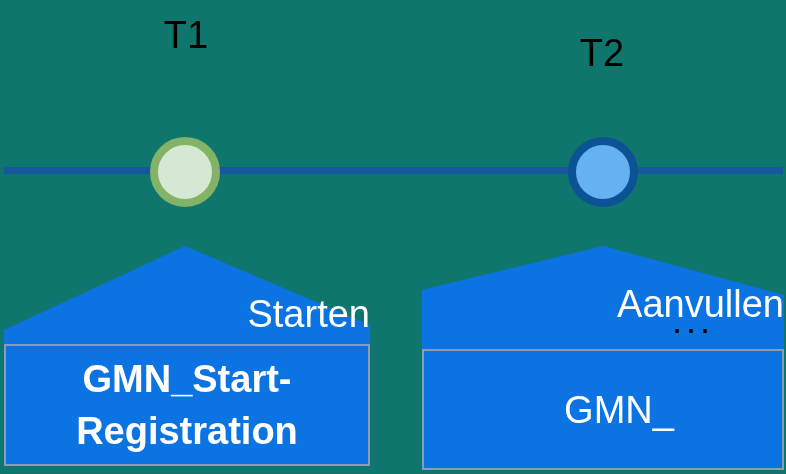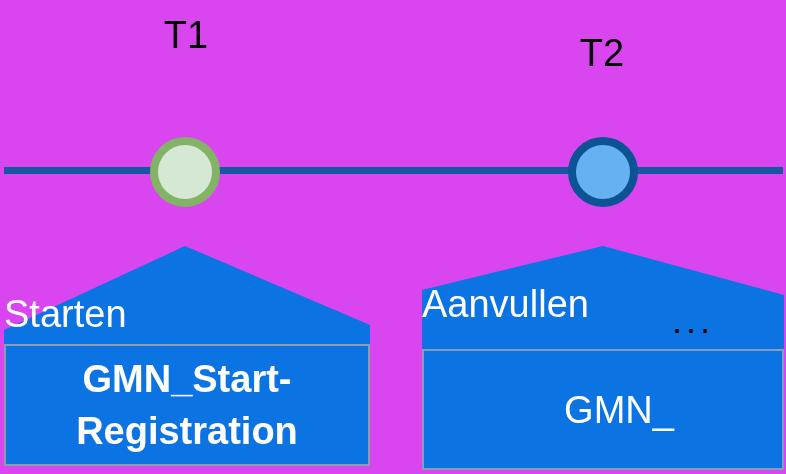--- a/index.html
+++ b/index.html
@@ -1,30 +1,30 @@
 <!DOCTYPE html>
 <html><head>
 <meta charset="utf-8">
 <style>
   html,body{margin:0;padding:0;background:#ffffff;}
   .stage{
-    position:relative;width:786px;height:474px;background:#d946ef;
+    position:relative;width:786px;height:474px;background:#0f766e;
     font-family:"Liberation Sans",sans-serif;overflow:hidden;
   }
   .timeline-line{position:absolute;left:4px;top:167px;width:779px;height:7px;background:#17579f;}
   .milestone-circle{position:absolute;top:137px;width:54px;height:54px;border-radius:50%;}
   .circle-t1{left:150px;border:8px solid #82b366;background:#d5e8d4;}
   .circle-t2{left:568px;border:8px solid #0b5394;background:#66b1f2;}
   .milestone-label{position:absolute;width:120px;text-align:center;color:#000;font-size:38px;}
   .label-t1{left:126px;top:14px;}
   .label-t2{left:542px;top:8px;margin-top:24px;}
   .roof{position:absolute;display:block;}
   .roof-left{left:4px;top:246px;width:366px;height:98px;}
   .roof-right{left:422px;top:246px;width:362px;height:104px;}
-  .action-label{position:absolute;color:#ffffff;font-size:38px;text-align:left;white-space:nowrap;}
+  .action-label{position:absolute;color:#ffffff;font-size:38px;text-align:right;white-space:nowrap;}
   .action-left{left:4px;top:293px;width:366px;}
   .action-right{left:422px;top:283px;width:362px;}
   .ellipsis-label{position:absolute;left:658px;top:300px;width:70px;text-align:center;color:#000;font-size:36px;letter-spacing:4px;}
   .object-box{
     position:absolute;box-sizing:border-box;background:#0c73e2;border:2px solid #8a9bb8;
     color:#ffffff;font-size:38px;text-align:center;
     display:flex;flex-direction:column;justify-content:center;
   }
   .box-left{left:4px;top:344px;width:366px;height:122px;line-height:52px;font-weight:bold;}
   .box-right{left:422px;top:349px;width:362px;height:121px;line-height:50px;padding-left:32px;}

